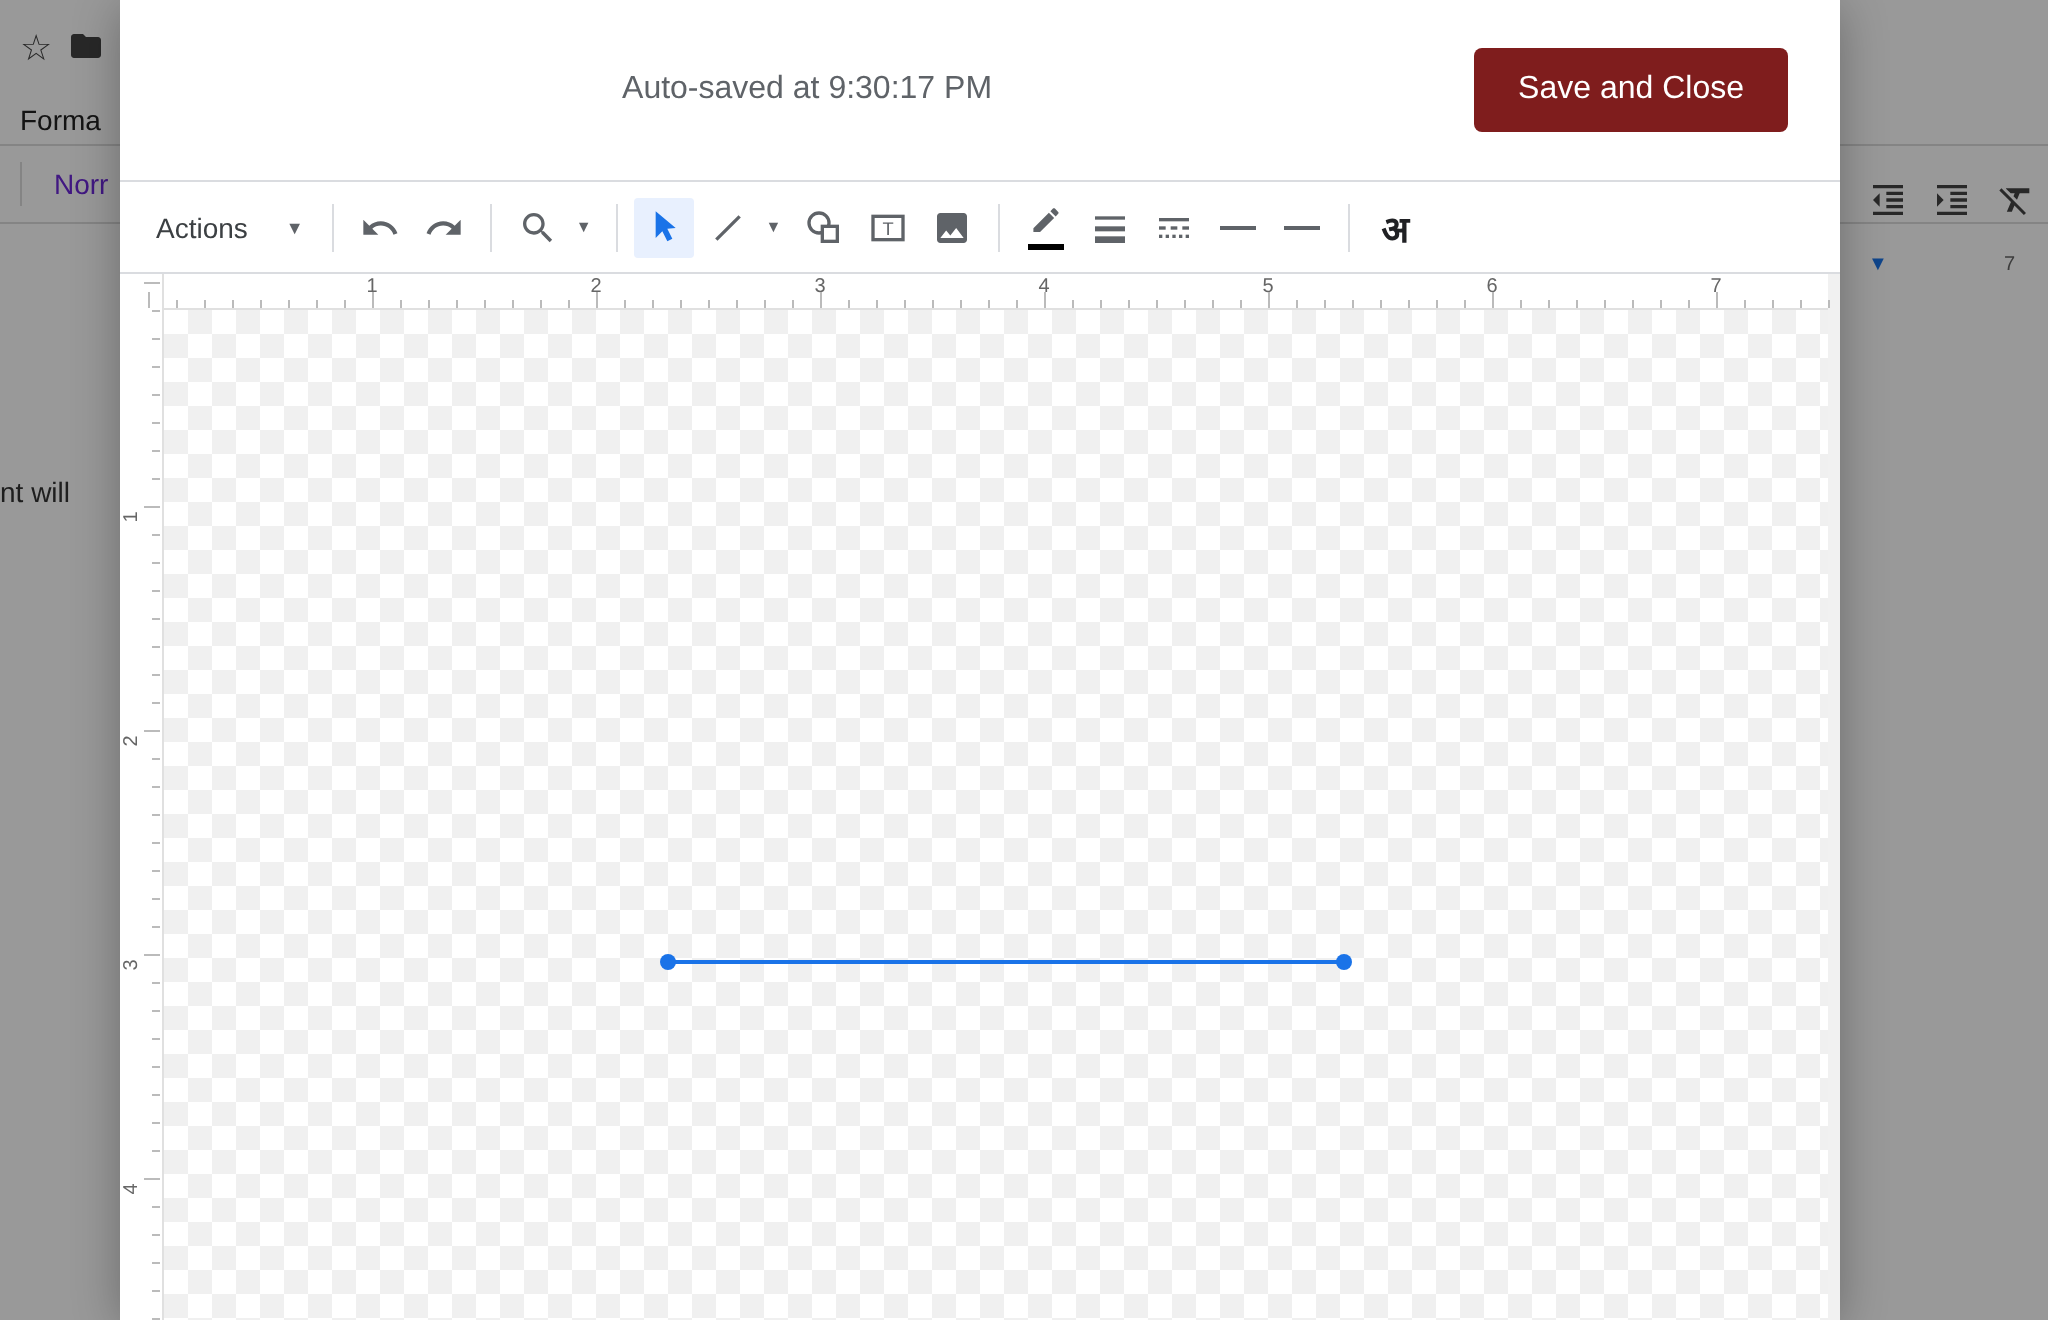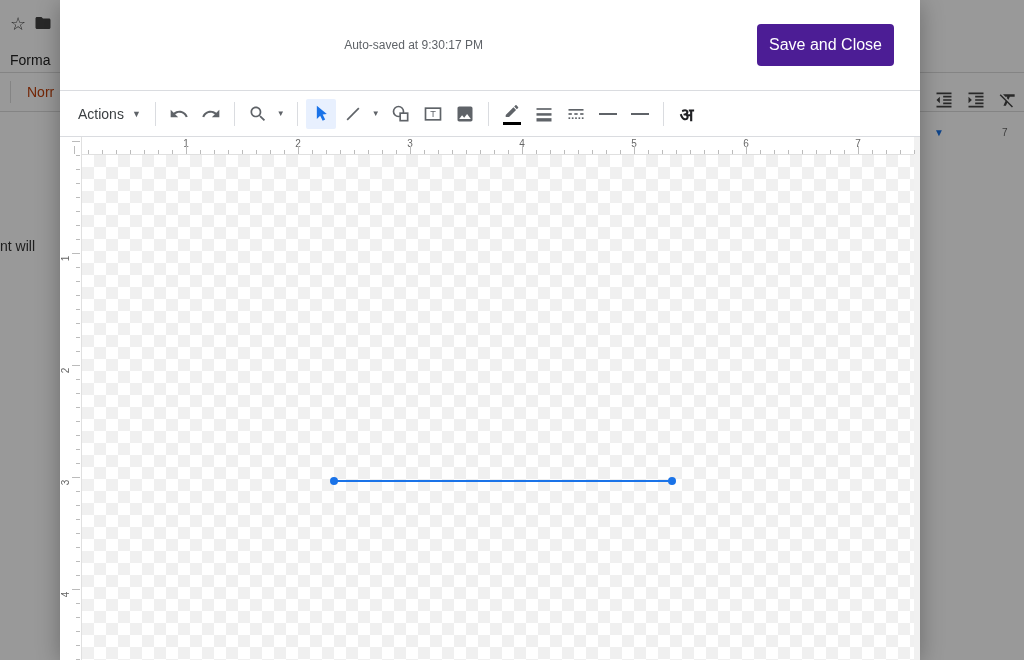--- a/index.html
+++ b/index.html
@@ -39,21 +39,21 @@
     .bd-toolbar {
       display: flex;
       align-items: center;
       height: 40px;
       border-top: 1px solid #ddd;
       border-bottom: 1px solid #ddd;
       padding: 0 10px;
       gap: 8px;
     }
     .bd-toolbar .sep { width: 1px; height: 22px; background: #ddd; }
-    .bd-toolbar .item { padding: 4px 8px; font-size: 14px; color: #c2410c; text-align: right; }
+    .bd-toolbar .item { padding: 4px 8px; font-size: 14px; color: #6d28d9; text-align: right; }
     .bd-right-icons {
       position: absolute;
       top: 90px;
       right: 6px;
       display: flex;
       gap: 12px;
       align-items: center;
     }
     .bd-right-icons svg { fill: #444; }
     .bd-ruler {
@@ -97,33 +97,33 @@
       align-items: center;
       padding: 24px 26px 24px 26px;
       gap: 16px;
     }
     .modal-title {
       font-size: 26px;
       font-weight: 400;
       color: #202124;
     }
     .autosave {
-      font-size: 12px;
+      font-size: 16px;
       color: #5f6368;
       margin-left: auto;
       margin-right: auto;
     }
     .save-btn {
-      background: #4c1d95;
+      background: #7f1d1d;
       color: #fff;
       border: none;
       border-radius: 4px;
       font-size: 16px;
       font-weight: 500;
-      padding: 12px 12px;
+      padding: 12px 22px;
       cursor: pointer;
     }
     .modal-toolbar {
       display: flex;
       align-items: center;
       padding: 6px 12px;
       border-top: 1px solid #dadce0;
       gap: 2px;
       height: 46px;
     }
@@ -153,21 +153,21 @@
       background: #dadce0;
       margin: 0 6px;
     }
     .actions-btn {
       font-size: 14px;
       color: #3c4043;
       padding: 4px 6px;
       cursor: pointer;
       display: flex;
       align-items: center;
-      gap: 8px;
+      gap: 19px;
     }
     .actions-btn .caret { font-size: 9px; color: #5f6368; }
     
     .canvas-wrap {
       flex: 1;
       display: flex;
       border-top: 1px solid #dadce0;
       overflow: hidden;
     }
     .v-ruler {

